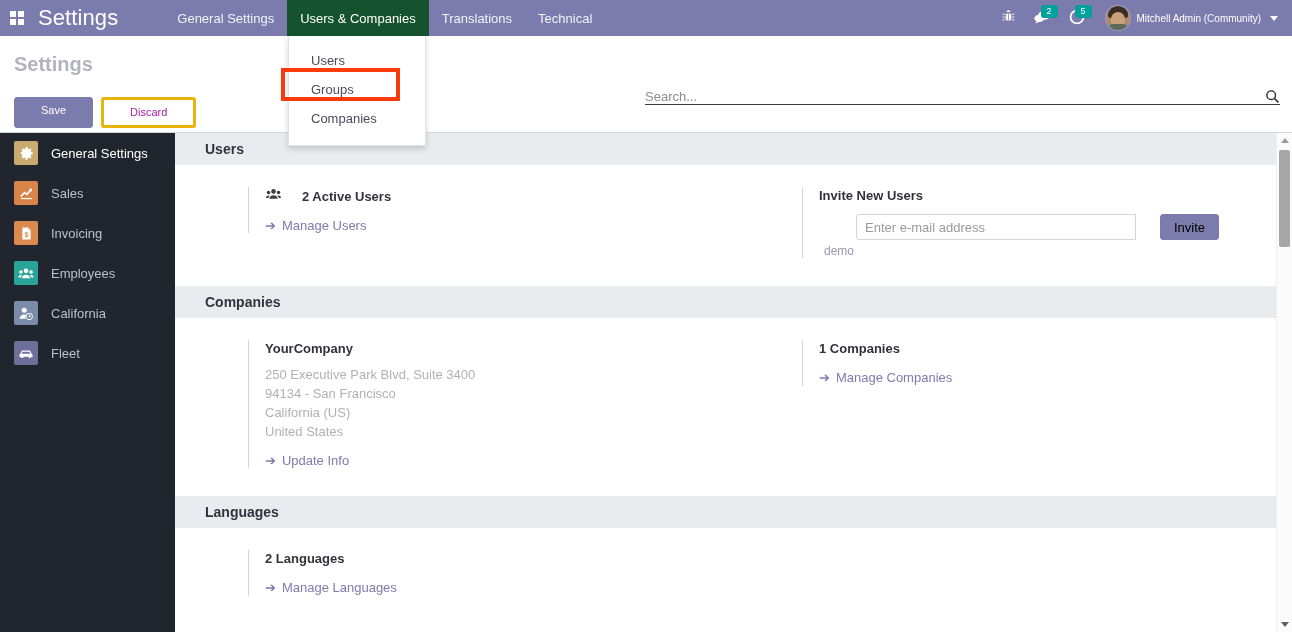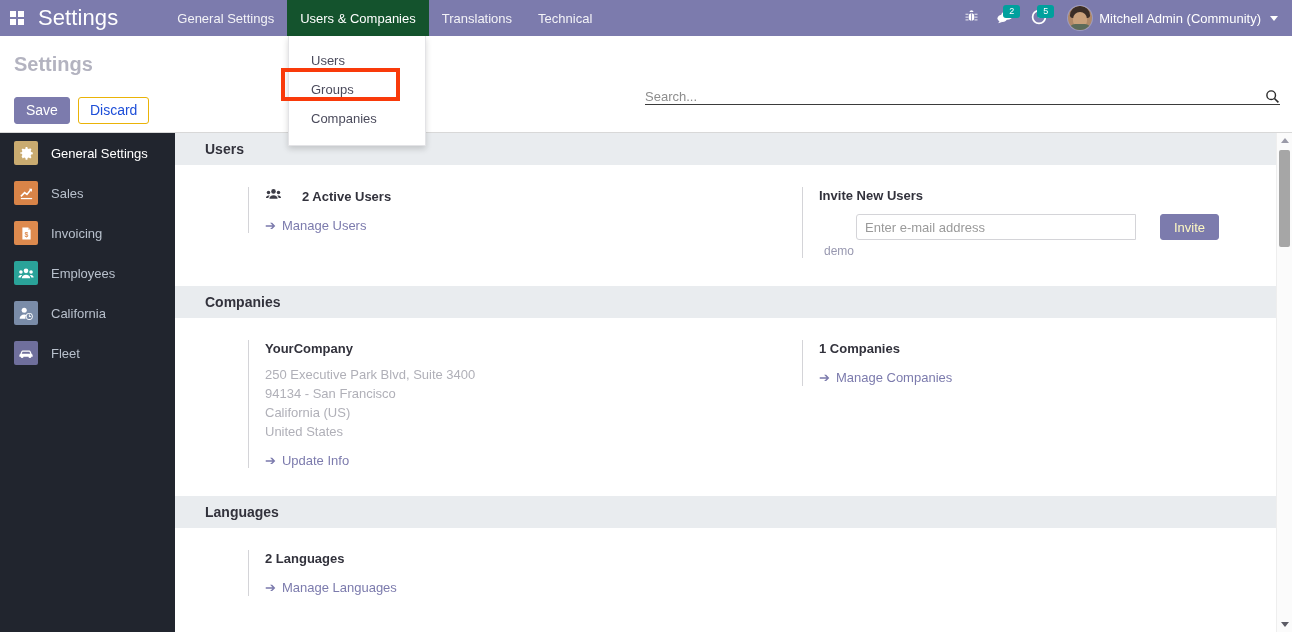--- a/index.html
+++ b/index.html
@@ -143,21 +143,21 @@
     border-radius: 7px 7px 6px 6px;
   }
   .avatar .shirt {
     position: absolute; left: 1px; bottom: 0;
     width: 22px; height: 6px;
     background: #5c6b5a;
     border-radius: 8px 8px 0 0;
   }
   .user-name {
     color: #ffffff;
-    font-size: 13px;
+    font-size: 10px;
     white-space: nowrap;
   }
   .caret-down {
     width: 0; height: 0;
     border-left: 4px solid transparent;
     border-right: 4px solid transparent;
     border-top: 5px solid #ffffff;
     margin-left: 2px;
   }
 
@@ -211,36 +211,36 @@
     color: #b3b3c0;
     font-weight: bold;
   }
   .cp-buttons {
     position: absolute;
     left: 14px; top: 61px;
     display: flex;
     gap: 8px;
   }
   .btn {
-    font-size: 14px;
-    padding: 4px 11px;
+    font-size: 11px;
+    padding: 4px 26px;
     border-radius: 3px;
     cursor: pointer;
     line-height: 17px;
     white-space: nowrap;
   }
   .btn-primary {
     background: #7c7bad;
     color: #ffffff;
     border: 1px solid #7c7bad;
   }
   .btn-secondary {
     background: #ffffff;
-    color: #1d4ed8;
-    border: 1px solid #eab308;
+    color: #a21caf;
+    border: 3px solid #eab308;
   }
   .searchview {
     position: absolute;
     left: 645px;
     top: 53px;
     width: 635px;
     border-bottom: 1px solid #3b3b3b;
     display: flex;
     align-items: center;
     padding-bottom: 0;
@@ -372,21 +372,21 @@
     font-family: "Liberation Sans", sans-serif;
     color: #4c4c4c;
     outline: none;
     height: 26px;
     box-sizing: border-box;
     margin-left: 37px;
   }
   .invite-input::placeholder { color: #9a9a9a; opacity: 1; }
   .invite-btn {
     background: #7c7bad;
-    color: #fef9c3;
+    color: #000000;
     border: 1px solid #7c7bad;
     border-radius: 3px;
     font-size: 13px;
     padding: 0 13px;
     margin-left: 24px;
     cursor: pointer;
     font-family: "Liberation Sans", sans-serif;
     height: 26px;
   }
   .pending-title {

